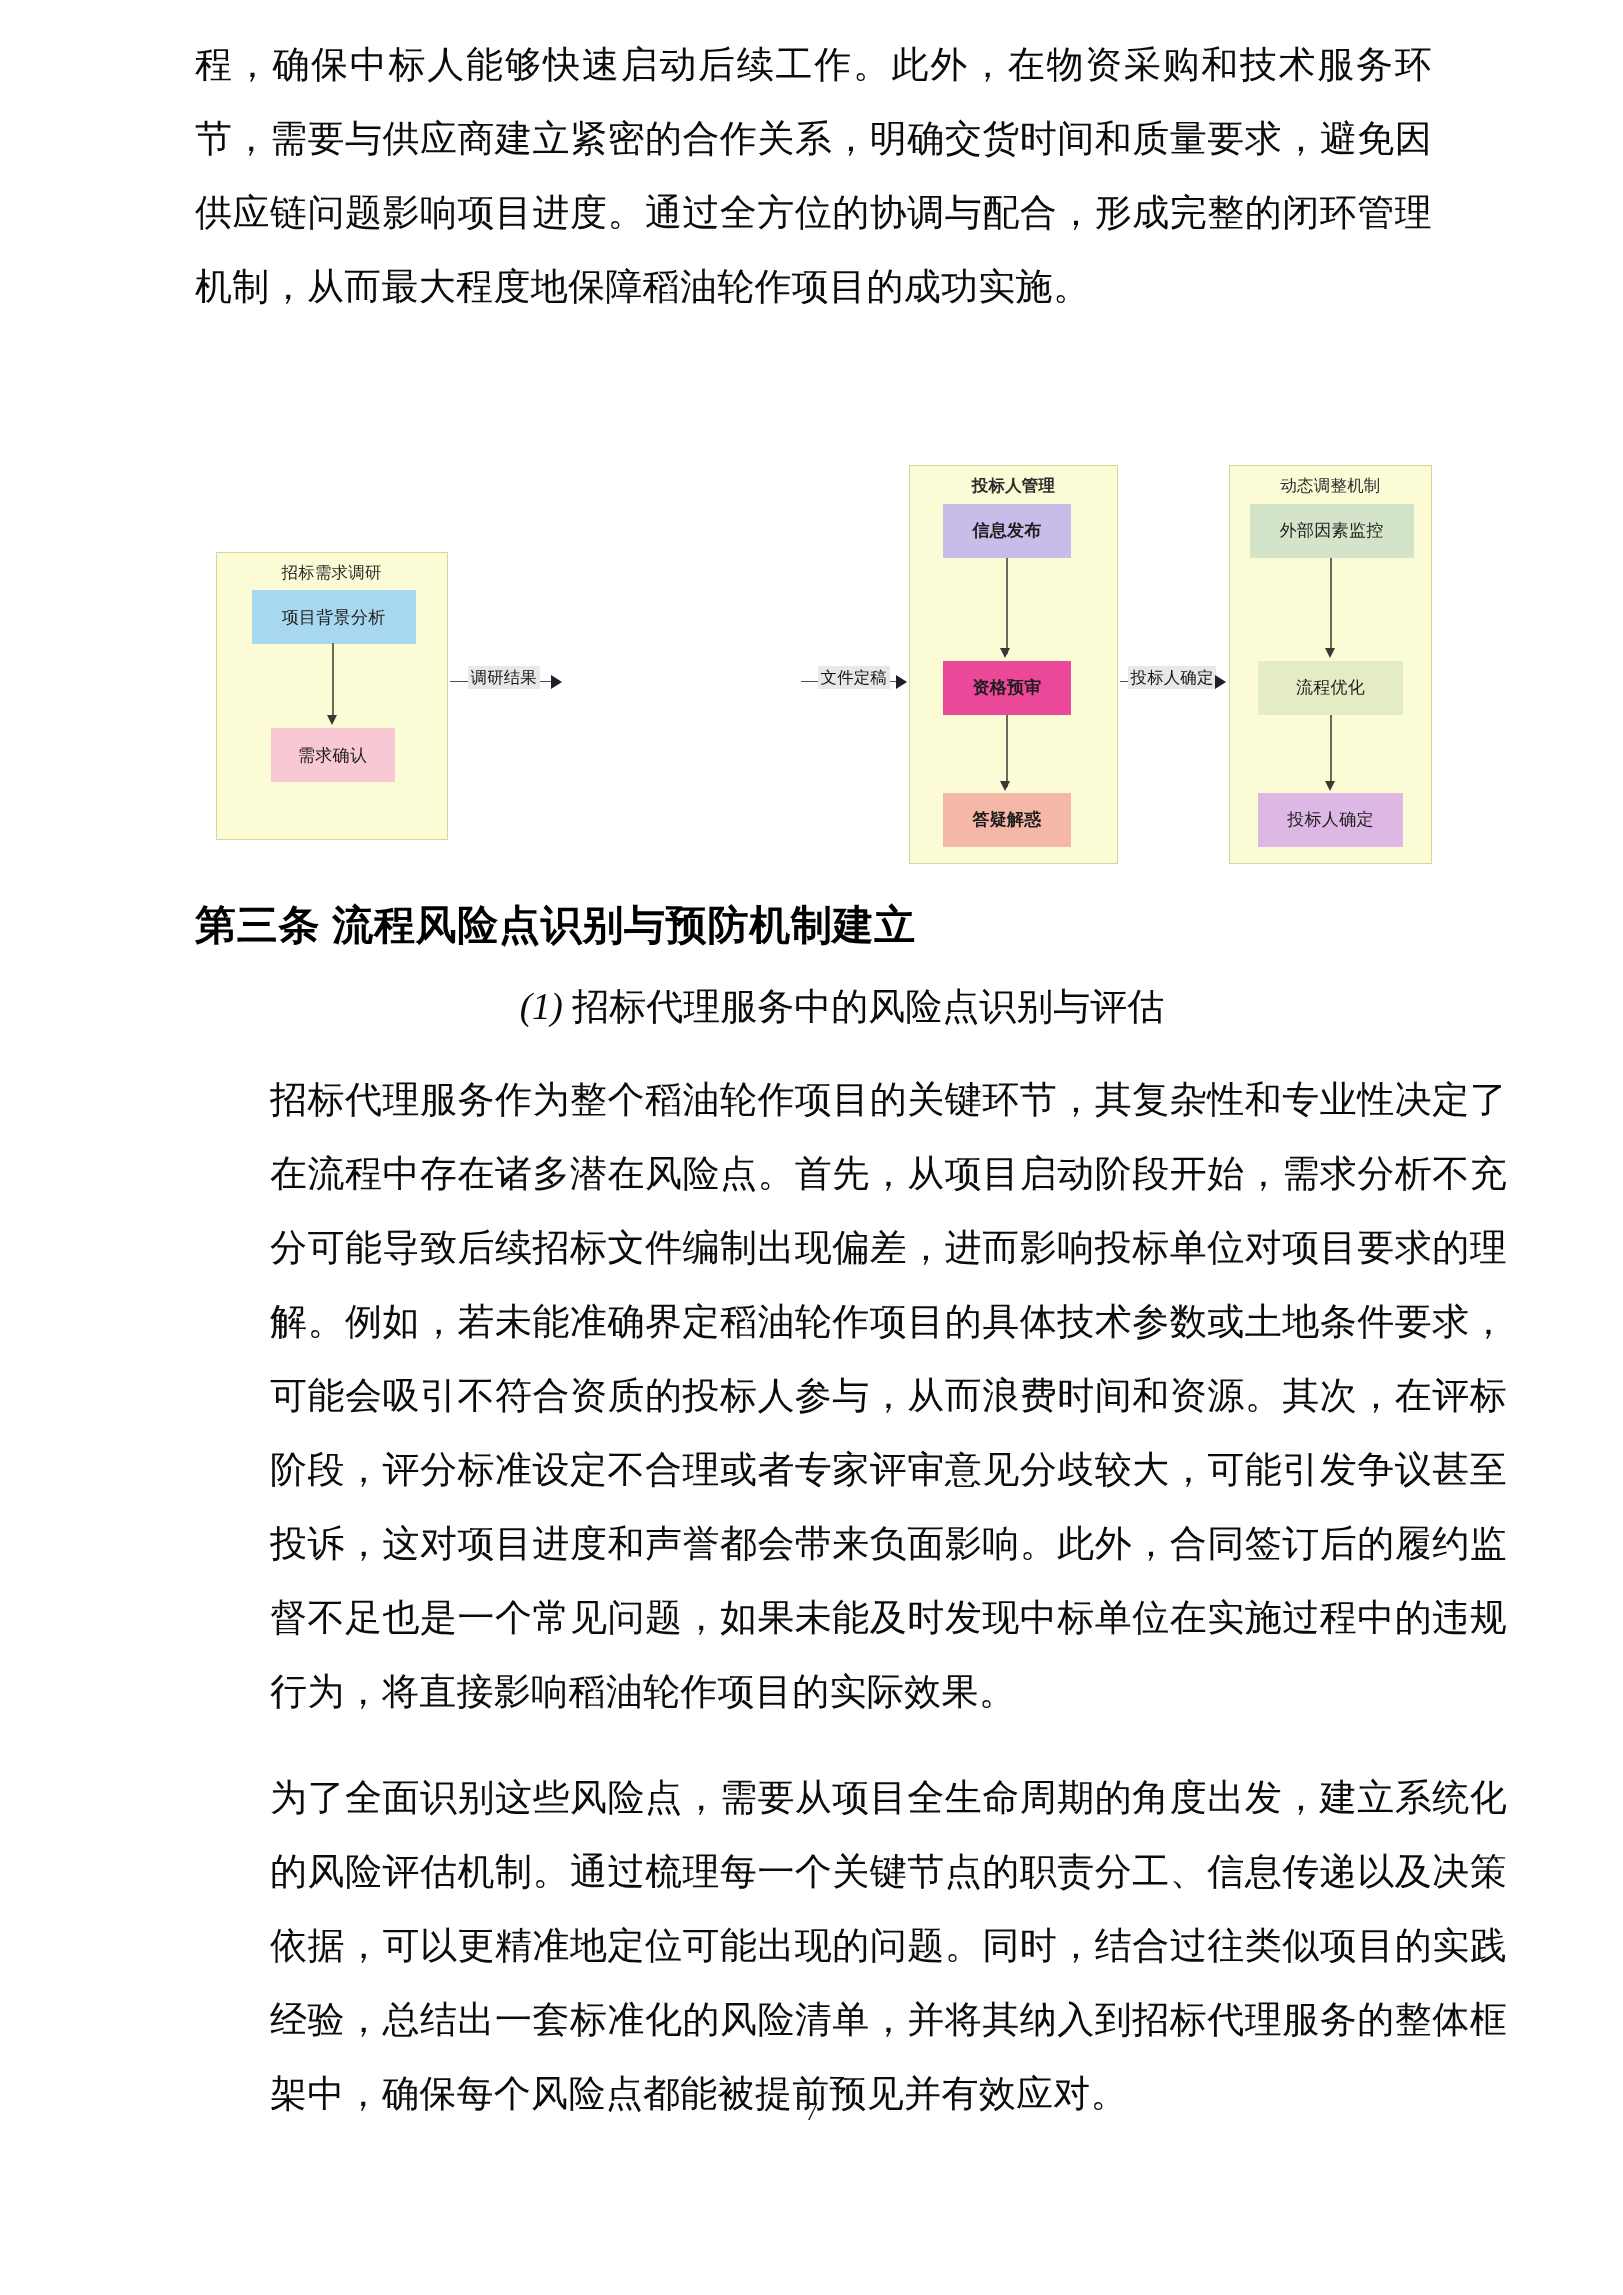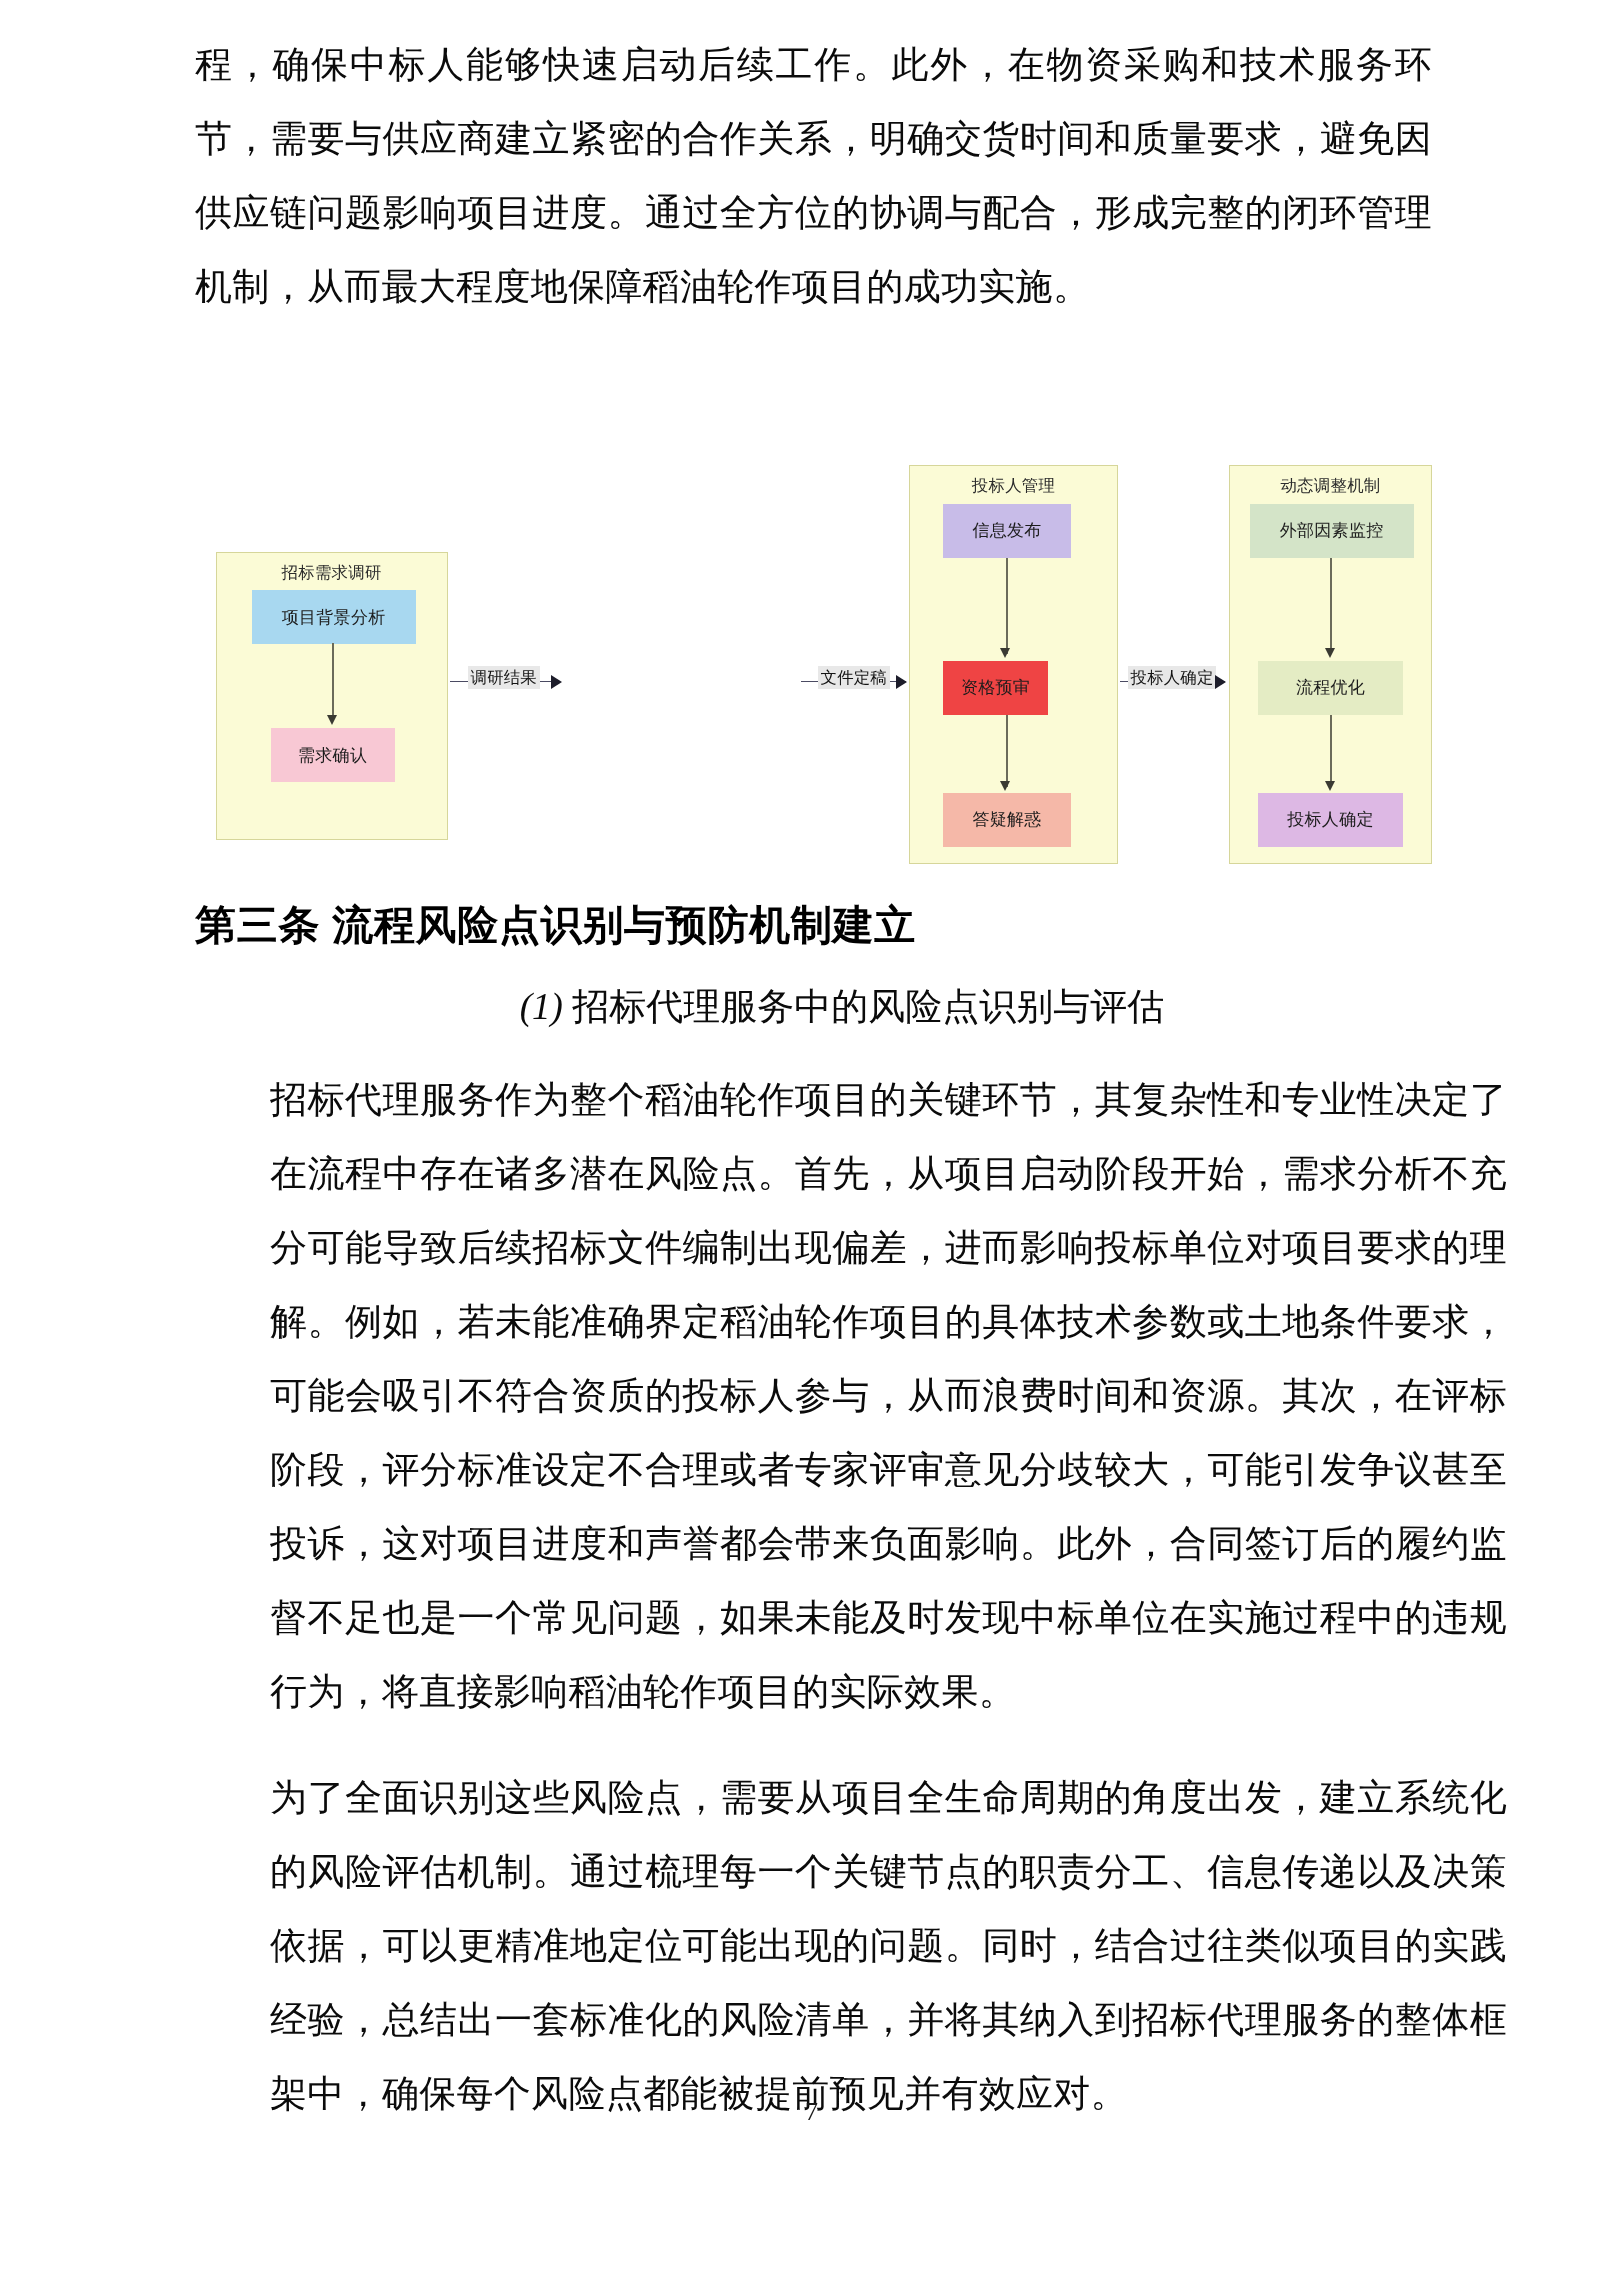--- a/index.html
+++ b/index.html
@@ -197,28 +197,28 @@
 
     <div class="h-connector" style="left:254px; top:223px; width:110px;"></div>
     <div class="edge-label" style="left:272px; top:208px;"><span>调研结果</span></div>
     <div class="h-arrowhead" style="left:355px; top:217px;"></div>
 
 
     <div class="h-connector" style="left:605px; top:223px; width:105px;"></div>
     <div class="edge-label" style="left:622px; top:208px;"><span>文件定稿</span></div>
     <div class="h-arrowhead" style="left:700px; top:217px;"></div>
 
-    <div class="flow-group" style="left:713px; top:6.5px; width:209px; height:399px;">
+    <div class="flow-group" style="left:713px; top:6.5px; width:209px; height:399px;font-weight:bold;">
       <div class="flow-group-title">投标人管理</div>
       <div class="flow-node" style="left:33px; top:38px; width:128px; height:54px; background:#c8bce8;">
         <span>信息发布</span>
       </div>
       <div class="v-connector" style="left:96px; top:92px; height:96px;"></div>
       <div class="v-arrowhead" style="left:90px; top:182px;"></div>
-      <div class="flow-node" style="left:33px; top:195px; width:105px; height:54px; background:#ef4444;">
+      <div class="flow-node" style="left:33px; top:195px; width:128px; height:54px; background:#ec4899;">
         <span>资格预审</span>
       </div>
       <div class="v-connector" style="left:96px; top:249px; height:72px;"></div>
       <div class="v-arrowhead" style="left:90px; top:315px;"></div>
       <div class="flow-node" style="left:33px; top:327px; width:128px; height:54px; background:#f5b8a8;">
         <span>答疑解惑</span>
       </div>
     </div>
 
     <div class="h-connector" style="left:924px; top:223px; width:105px;"></div>

